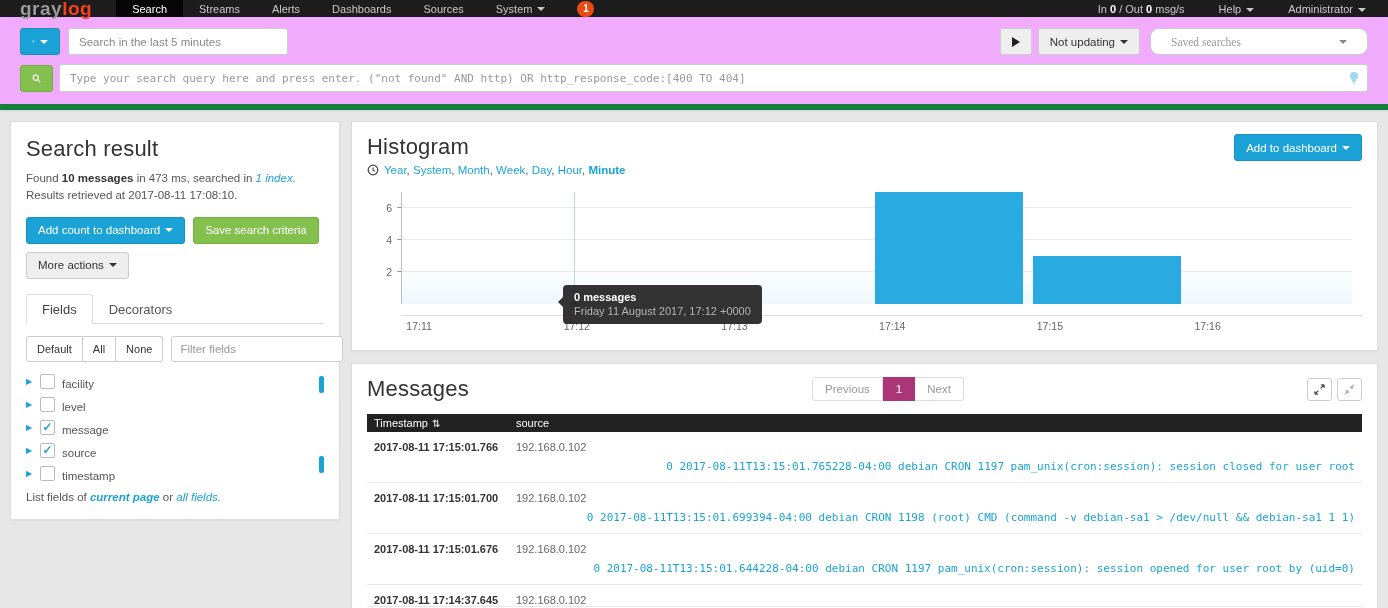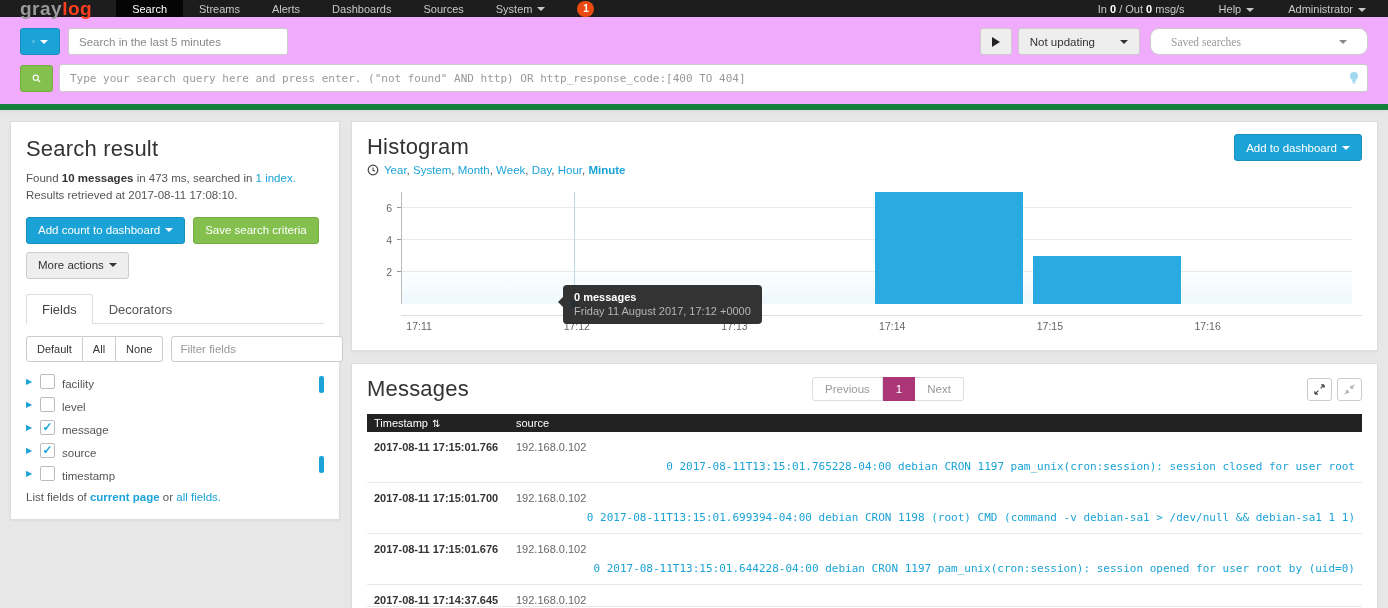--- a/index.html
+++ b/index.html
@@ -31,42 +31,42 @@
   .sh-row1{margin-bottom:9px;}
   .btn{border:1px solid transparent; border-radius:3px; font-size:11.5px; height:27px; display:inline-flex; align-items:center; justify-content:center; padding:0 11px; cursor:pointer; background:#f0f0f0; color:#333; font-family:inherit;}
   .btn-blue{background:var(--accent); border-color:#1890bf; color:#fff;}
   .btn-green{background:var(--green); border-color:#74ad42; color:#fff;}
   .btn-light{background:#eee; border-color:#ccc; color:#333;}
   .time-btn{width:40px;}
   .timerange-input{width:220px; height:27px; margin-left:8px; border:1px solid #ccc; border-radius:3px; padding:0 10px; color:#888; font-size:11.5px; font-family:inherit;}
   .sh-spacer{flex:1;}
   .play-btn{width:32px; margin-right:6px;}
   .play-tri{width:0; height:0; border-top:5px solid transparent; border-bottom:5px solid transparent; border-left:8px solid #222;}
-  .not-updating{margin-right:10px;gap:20px;}
+  .not-updating{margin-right:10px;}
   .saved-select{width:218px; height:27px; border:1px solid #ccc; border-radius:9px; background:#fff; color:#999; font-size:11.5px; display:flex; align-items:center; padding:0 20px; cursor:pointer;font-family:Liberation Serif, serif;}
   .saved-select .caret{margin-left:auto; border-top-color:#888;}
   .query-btn{width:33px;}
   .query-wrap{flex:1; position:relative; margin-left:6px;}
   .query-input{width:100%; height:28px; border:1px solid #ccc; border-radius:3px; padding:0 28px 0 10px;
     font-family:"DejaVu Sans Mono", monospace; font-size:11px; color:#555;}
   .query-input::placeholder{color:#999;}
   .bulb{position:absolute; right:8px; top:7px;}
 
   
   .content{display:flex; gap:11px; padding:11px 10px;}
   .card{background:#fff; border:1px solid #ddd; box-shadow:0 1px 2px rgba(0,0,0,.05);}
   .sidebar{width:330px; flex:none; padding:14px 15px 16px; height:fit-content;}
   .main{flex:1; min-width:0; display:flex; flex-direction:column; gap:12px;}
 
   h2{font-size:22px; font-weight:400; color:#333; letter-spacing:.2px;}
 
   
   .found-line{margin-top:8px; font-size:11.5px; line-height:1.5; color:#555;}
   .found-line b{color:#333;}
-  .lnk{color:var(--link); cursor:pointer; text-decoration:none;}
+  .lnk{color:var(--link); cursor:pointer; text-decoration:none;font-style:italic;}
   .sb-buttons{display:flex; gap:8px; margin-top:12px;}
   .more-actions{margin-top:8px;}
   .tabs{display:flex; border-bottom:1px solid #ddd; margin-top:14px;}
   .tab{padding:7px 15px; font-size:13px; color:#555; cursor:pointer; border:1px solid transparent; border-bottom:none; border-radius:3px 3px 0 0; position:relative; top:1px;}
   .tab.active{background:#fff; border-color:#ddd; color:#444;}
   .filter-row{display:flex; margin-top:12px;}
   .btn-group{display:flex;}
   .btn-sm{height:26px; font-size:11px; padding:0 10px; border:1px solid #ccc; background:#fff; color:#333; cursor:pointer; font-family:inherit;}
   .btn-group .btn-sm:first-child{border-radius:3px 0 0 3px;}
   .btn-group .btn-sm:last-child{border-radius:0 3px 3px 0;}

